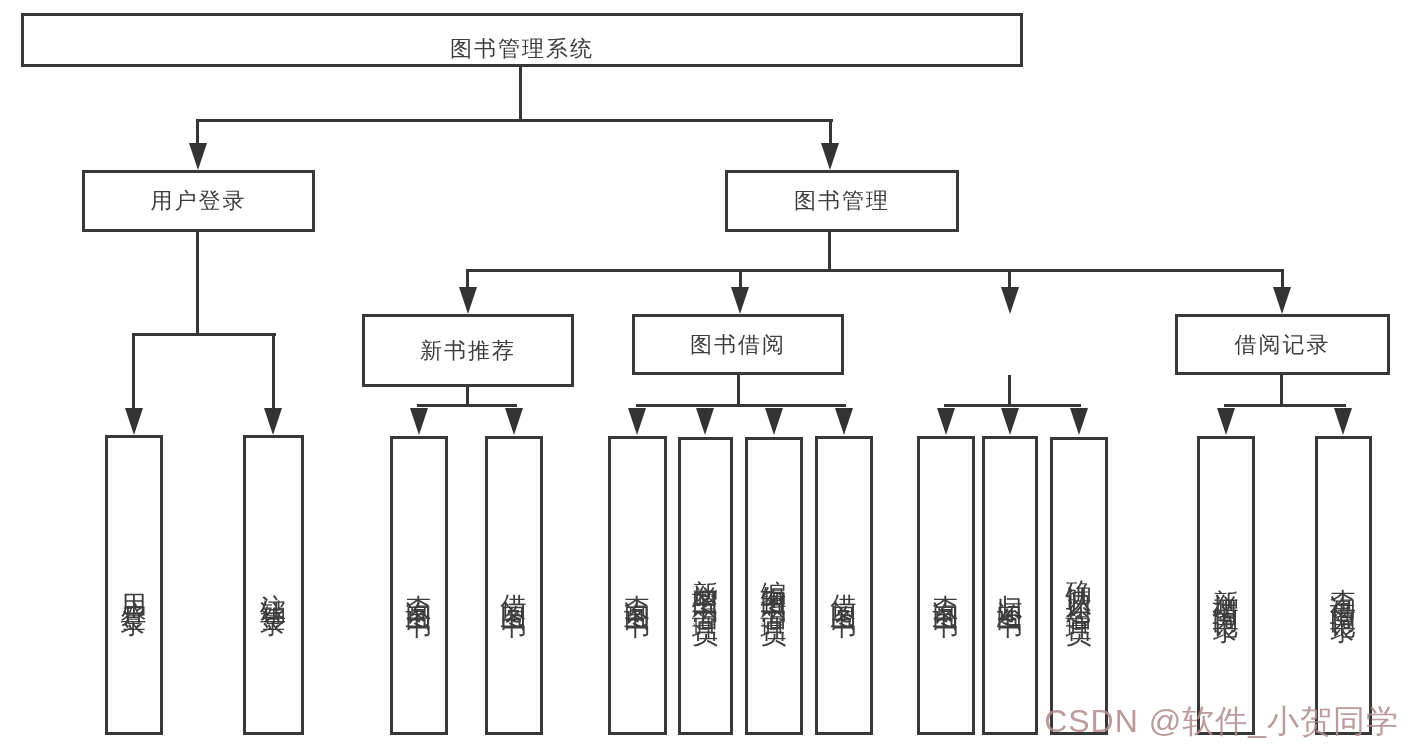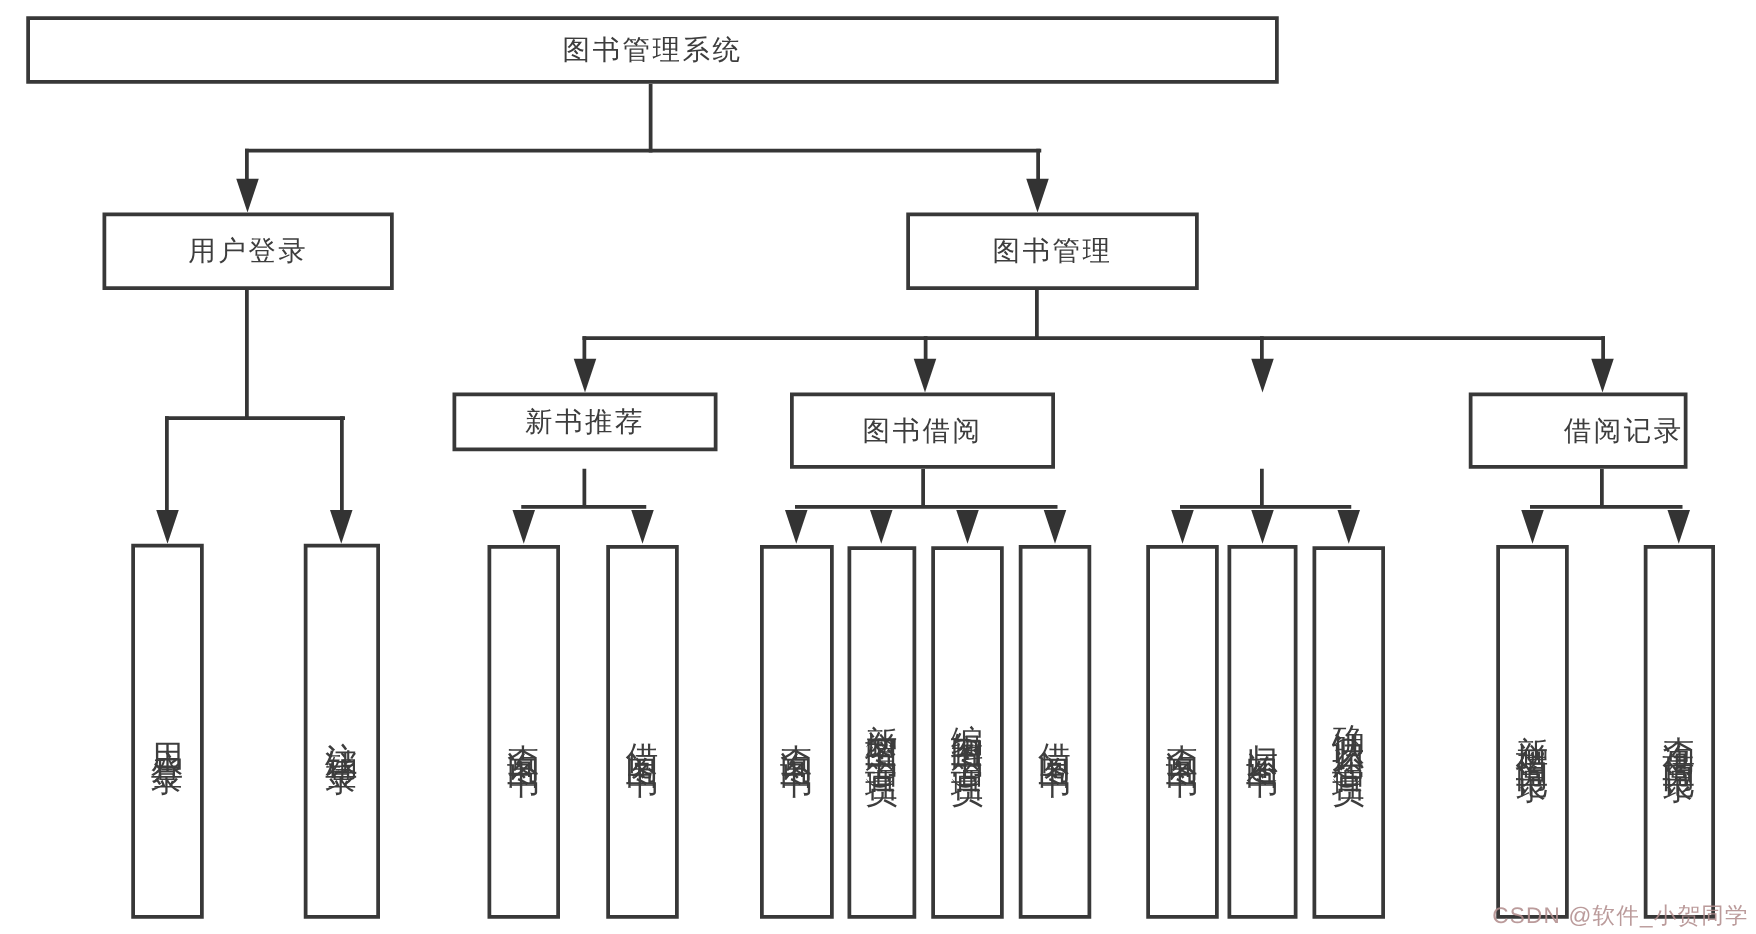--- a/index.html
+++ b/index.html
@@ -34,21 +34,21 @@
     position: absolute;
     width: 0; height: 0;
     border-left: 9px solid transparent;
     border-right: 9px solid transparent;
     border-top: 27px solid #333333;
   }
   #watermark {
     position: absolute;
     right: 6px;
     bottom: 3px;
-    font-size: 18px;
+    font-size: 32px;
     color: rgba(178, 141, 141, 0.88);
     letter-spacing: 1px;
     z-index: 10;
     white-space: nowrap;
   }
 </style>
 </head>
 <body>
 
 <div id="canvas">
@@ -94,42 +94,42 @@
   <div class="ln" style="left:944px; top:404px; width:137px; height:3px;"></div>
   <div class="arw" style="left:937px; top:408px;"></div>
   <div class="arw" style="left:1001px; top:408px;"></div>
   <div class="arw" style="left:1070px; top:408px;"></div>
 
   <div class="ln" style="left:1280px; top:375px; width:3px; height:31px;"></div>
   <div class="ln" style="left:1224px; top:404px; width:122px; height:3px;"></div>
   <div class="arw" style="left:1217px; top:408px;"></div>
   <div class="arw" style="left:1334px; top:408px;"></div>
 
-  <div class="box hbox" style="left:21px; top:13px; width:1002px; height:54px;">
+  <div class="box hbox" style="left:21px; top:13px; width:1002px; height:54px;align-items:flex-end;">
     <span>图书管理系统</span>
   </div>
 
   <div class="box hbox" style="left:82px; top:170px; width:233px; height:62px;">
     <span>用户登录</span>
   </div>
 
   <div class="box hbox" style="left:713px; top:170px; width:234px; height:62px;margin-left:12px;">
     <span>图书管理</span>
   </div>
 
-  <div class="box hbox" style="left:362px; top:314px; width:212px; height:47px;">
+  <div class="box hbox" style="left:362px; top:314px; width:212px; height:73px;">
     <span>新书推荐</span>
   </div>
 
   <div class="box hbox" style="left:632px; top:314px; width:212px; height:61px;">
     <span>图书借阅</span>
   </div>
 
 
-  <div class="box hbox" style="left:1175px; top:314px; width:175px; height:61px;justify-content:flex-end;">
+  <div class="box hbox" style="left:1175px; top:314px; width:215px; height:61px;">
     <span>借阅记录</span>
   </div>
 
   <div class="box vbox" style="left:105px; top:435px; width:58px; height:300px;">
     <span>用户登录</span>
   </div>
 
   <div class="box vbox" style="left:243px; top:435px; width:61px; height:300px;">
     <span>注销登录</span>
   </div>

